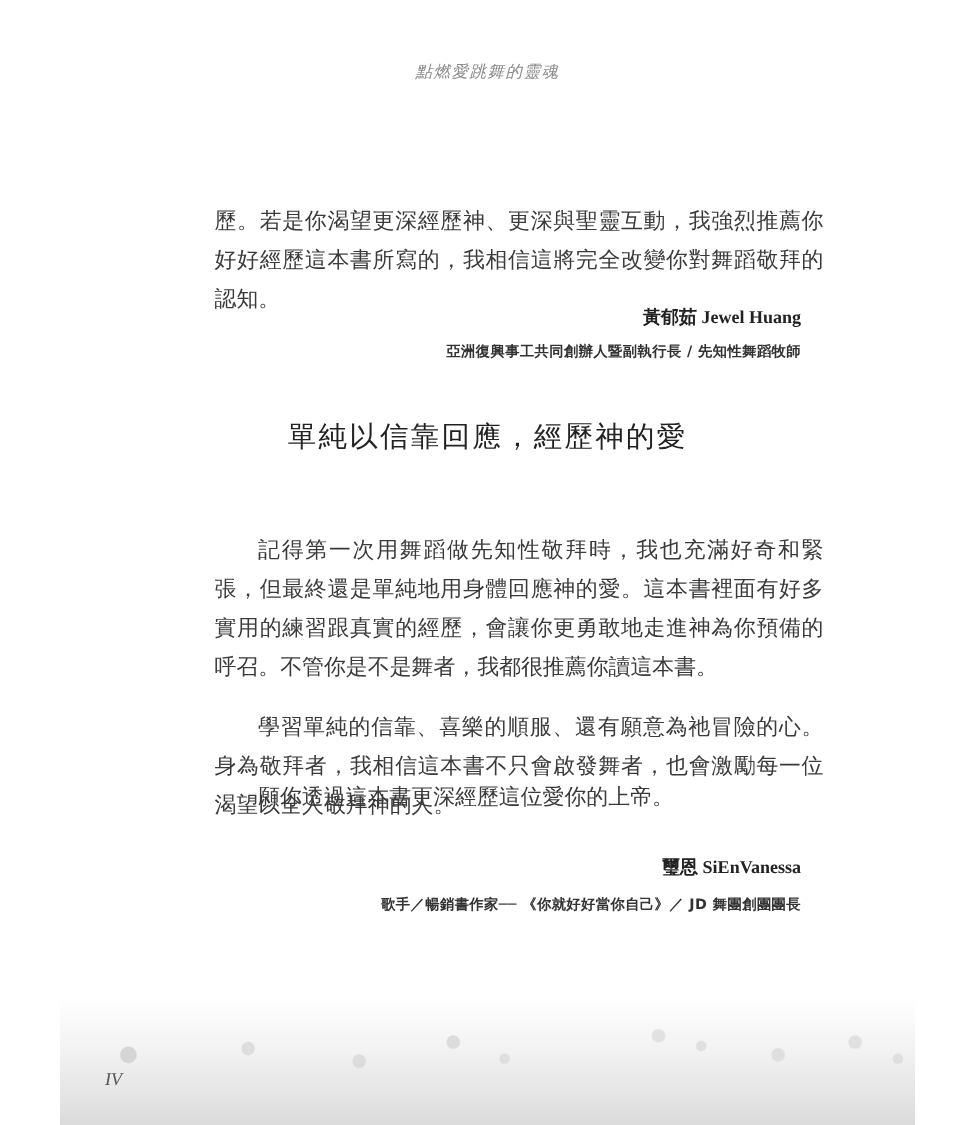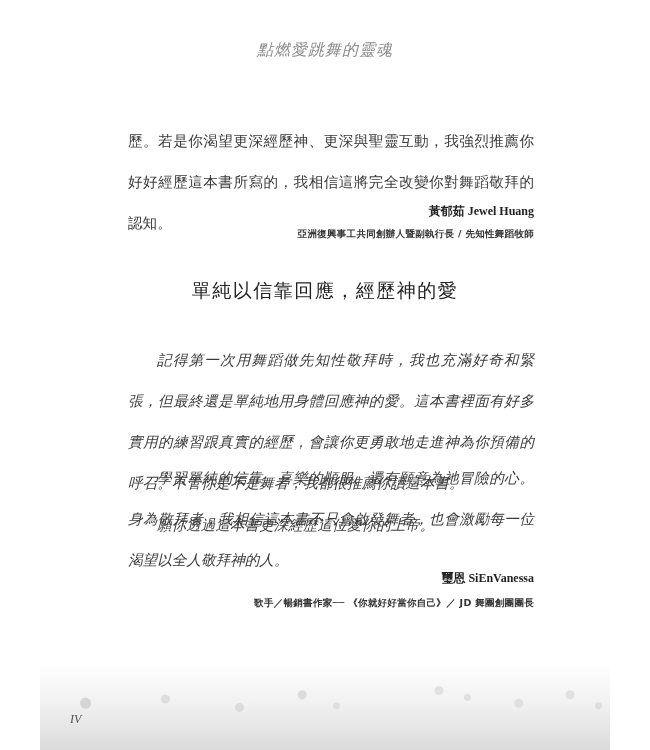--- a/index.html
+++ b/index.html
@@ -14,37 +14,37 @@
       overflow: hidden;
       font-family: "DejaVu Serif", "Liberation Serif", serif;
       color: #333333;
     }
     .running-header {
       position: absolute;
       top: 40px;
       left: 0;
       width: 650px;
       text-align: center;
-      font-size: 16px;
+      font-size: 11px;
       color: #8a8a8a;
       letter-spacing: 1px;
       font-style: italic;
       font-family: "DejaVu Serif", serif;
     }
     .para {
       position: absolute;
       left: 128px;
       width: 406px;
       font-size: 14.6px;
-      line-height: 41px;
+      line-height: 26px;
       color: #3a3a3a;
-      margin: 0;
+      margin: 15px;
       text-align: justify;
     }
-    .para.indent { text-indent: 29px; font-style: italic; }
+    .para.indent { text-indent: 29px; }
     .sig-name {
       position: absolute;
       right: 116px;
       font-size: 12px;
       font-weight: bold;
       color: #222222;
       text-align: right;
       font-family: "Liberation Serif", "DejaVu Serif", serif;
     }
     .sig-title {

